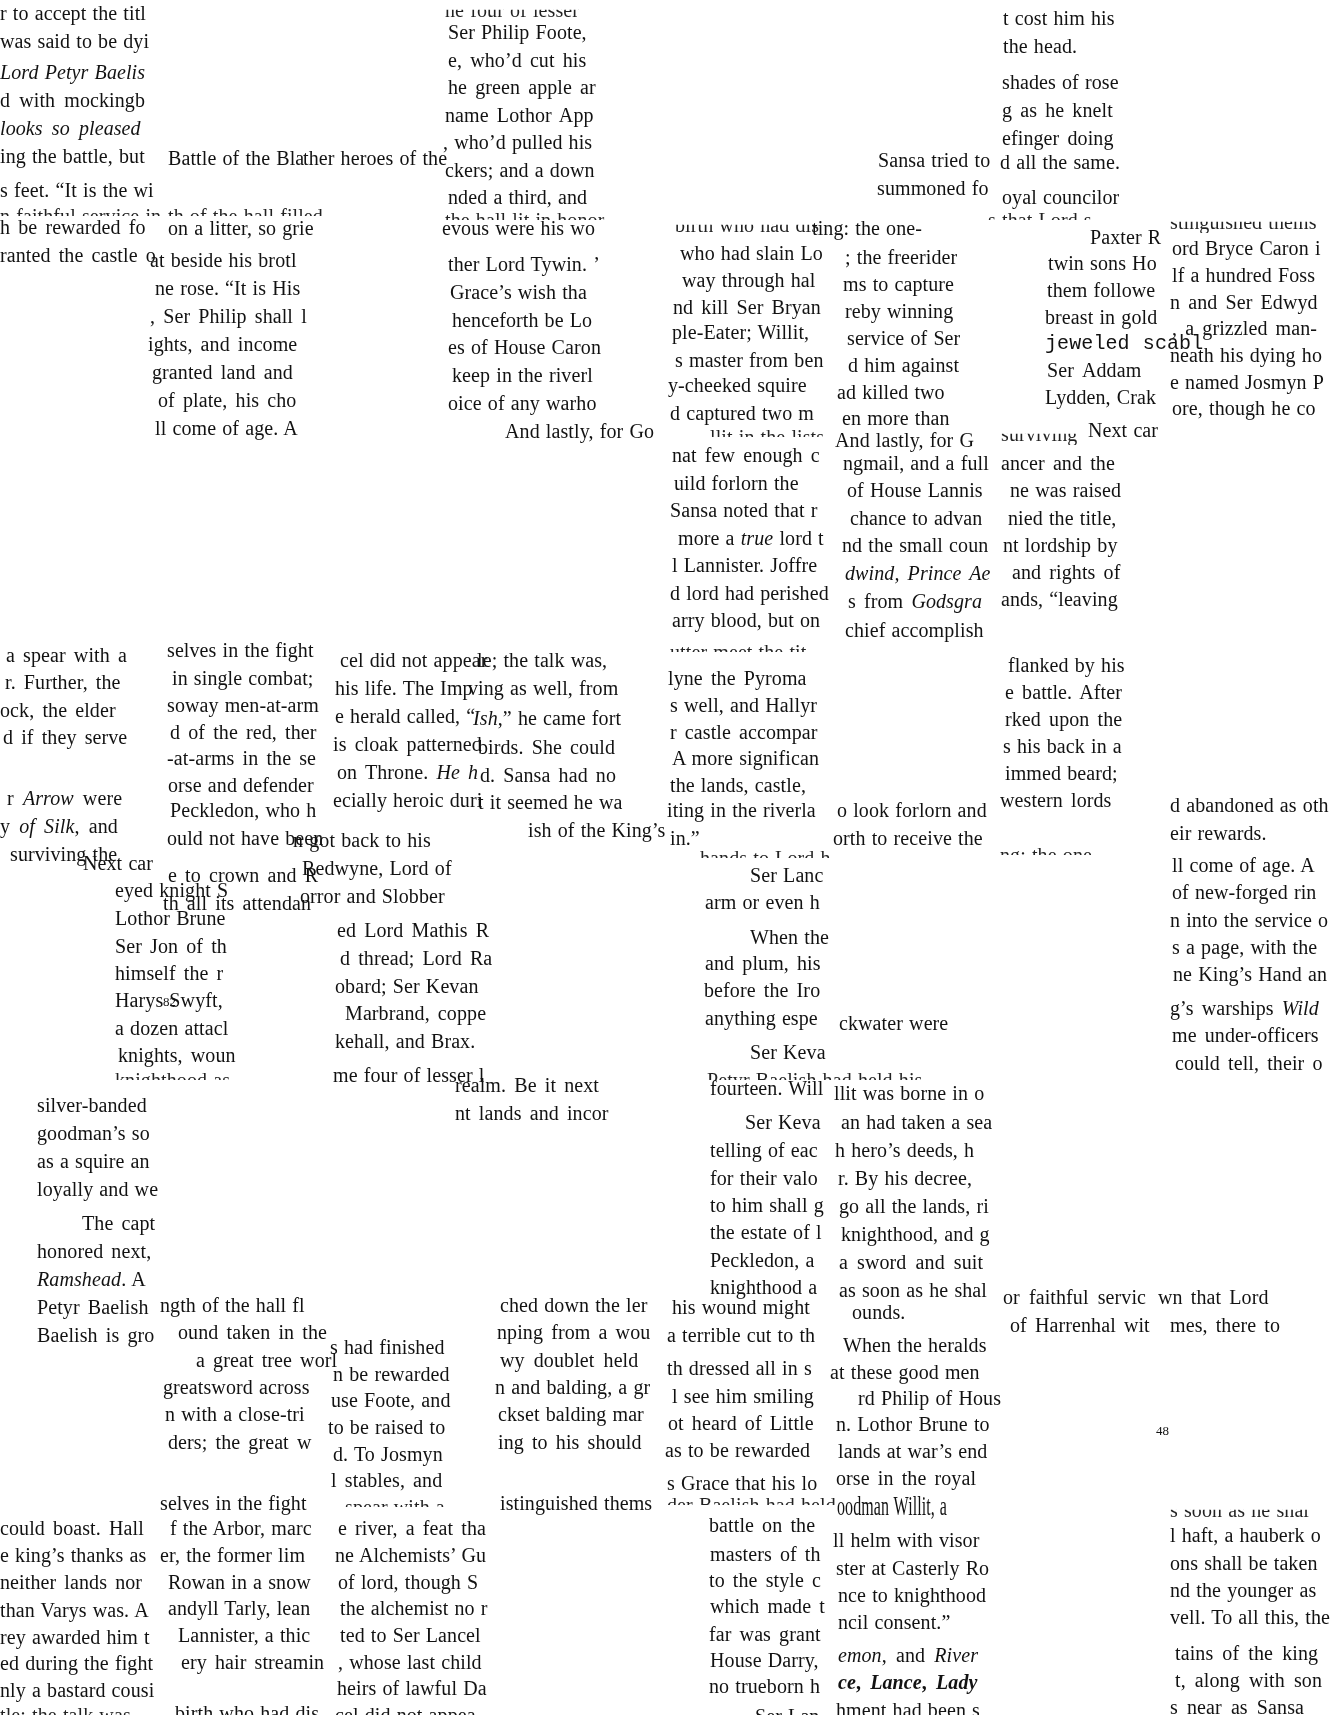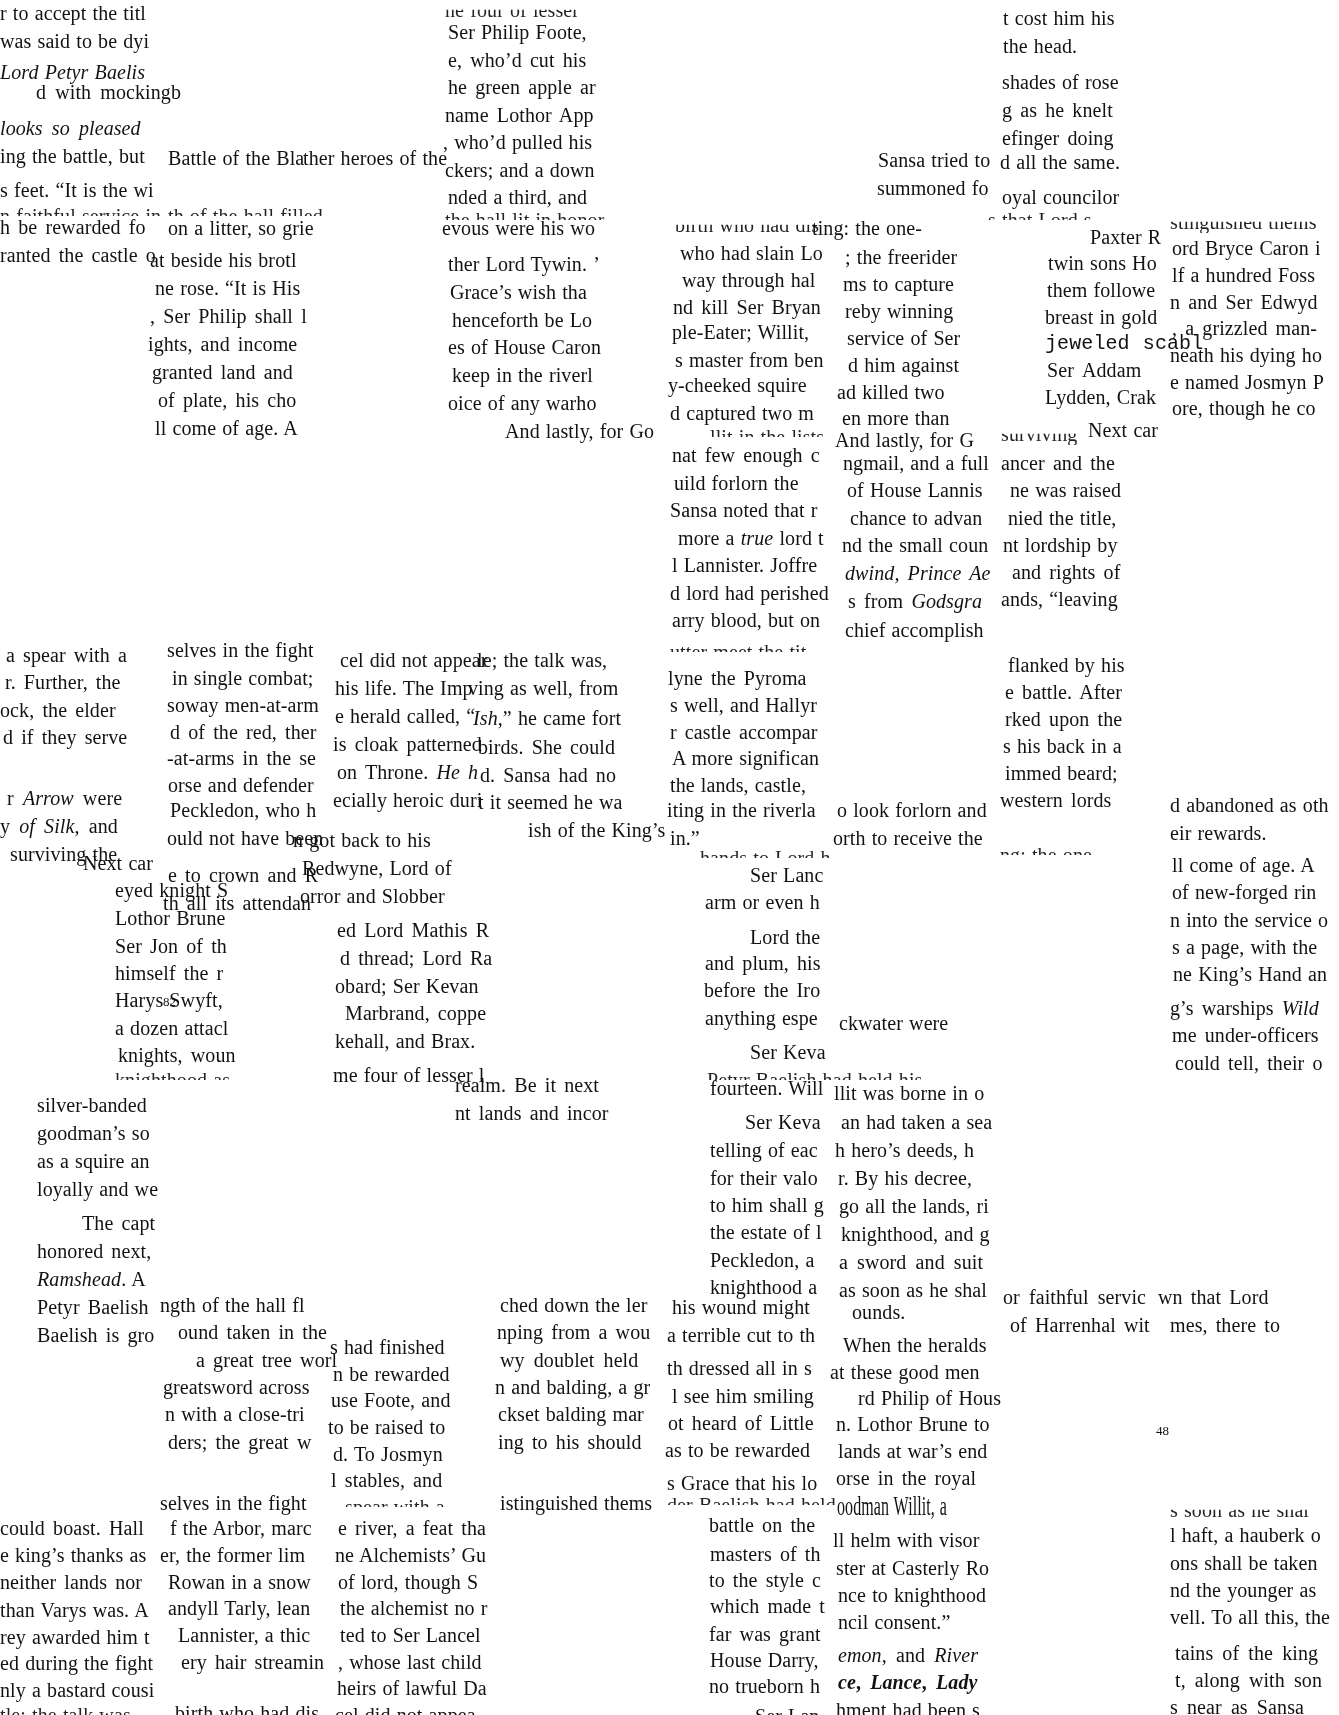--- a/index.html
+++ b/index.html
@@ -26,21 +26,21 @@
   .line i{font-style:italic;}
 </style>
 </head>
 <body>
 
 <div id="canvas">
     <div class="frag">
       <div class="line" style="left: 0px; top: 3px;">r to accept the titl</div>
       <div class="line" style="left: 0px; top: 31px;">was said to be dyi</div>
       <div class="line" style="left: 0px; top: 62px;"><i>Lord Petyr Baelis</i></div>
-      <div class="line" style="left: 0px; top: 82px; word-spacing: 4px; padding-left: 36px;">d with mockingb</div>
+      <div class="line" style="left: 0px; top: 90px; word-spacing: 4px;">d with mockingb</div>
       <div class="line" style="left: 0px; top: 118px; word-spacing: 4px;"><i>looks so pleased</i></div>
       <div class="line" style="left: 0px; top: 146px;">ing the battle, but</div>
       <div class="line" style="left: 0px; top: 180px;">s feet. “It is the wi</div>
       <div class="line clip-top" style="left: 0px; top: 206px;">n faithful service in</div>
       <div class="line" style="left: 0px; top: 217px; word-spacing: 3px;">h be rewarded fo</div>
       <div class="line" style="left: 0px; top: 245px; word-spacing: 3px;">ranted the castle o</div>
     </div>
     <div class="frag">
       <div class="line" style="left: 168px; top: 148px;">Battle of the Bla</div>
       <div class="line" style="left: 303px; top: 148px;">ther heroes of the</div>
@@ -274,21 +274,21 @@
       <div class="line" style="left: 333px; top: 1065px;">me four of lesser l</div>
     </div>
     <div class="frag">
       <div class="line" style="left: 455px; top: 1075px; word-spacing: 3px;">realm. Be it next</div>
       <div class="line" style="left: 455px; top: 1103px; word-spacing: 3px;">nt lands and incor</div>
     </div>
     <div class="frag">
       <div class="line clip-top" style="left: 700px; top: 848px;">hands to Lord h</div>
       <div class="line" style="left: 750px; top: 865px;">Ser Lanc</div>
       <div class="line" style="left: 705px; top: 892px;">arm or even h</div>
-      <div class="line" style="left: 750px; top: 927px;">Lord the</div>
+      <div class="line" style="left: 750px; top: 927px;">When the</div>
       <div class="line" style="left: 705px; top: 953px; word-spacing: 3px;">and plum, his</div>
       <div class="line" style="left: 704px; top: 980px; word-spacing: 3px;">before the Iro</div>
       <div class="line" style="left: 705px; top: 1008px;">anything espe</div>
       <div class="line" style="left: 750px; top: 1042px;">Ser Keva</div>
       <div class="line clip-top" style="left: 707px; top: 1070px;">Petyr Baelish had held his</div>
       <div class="line" style="left: 710px; top: 1078px;">fourteen. Will</div>
       <div class="line" style="left: 745px; top: 1112px;">Ser Keva</div>
       <div class="line" style="left: 710px; top: 1140px;">telling of eac</div>
       <div class="line" style="left: 710px; top: 1168px;">for their valo</div>
       <div class="line" style="left: 710px; top: 1195px;">to him shall g</div>

